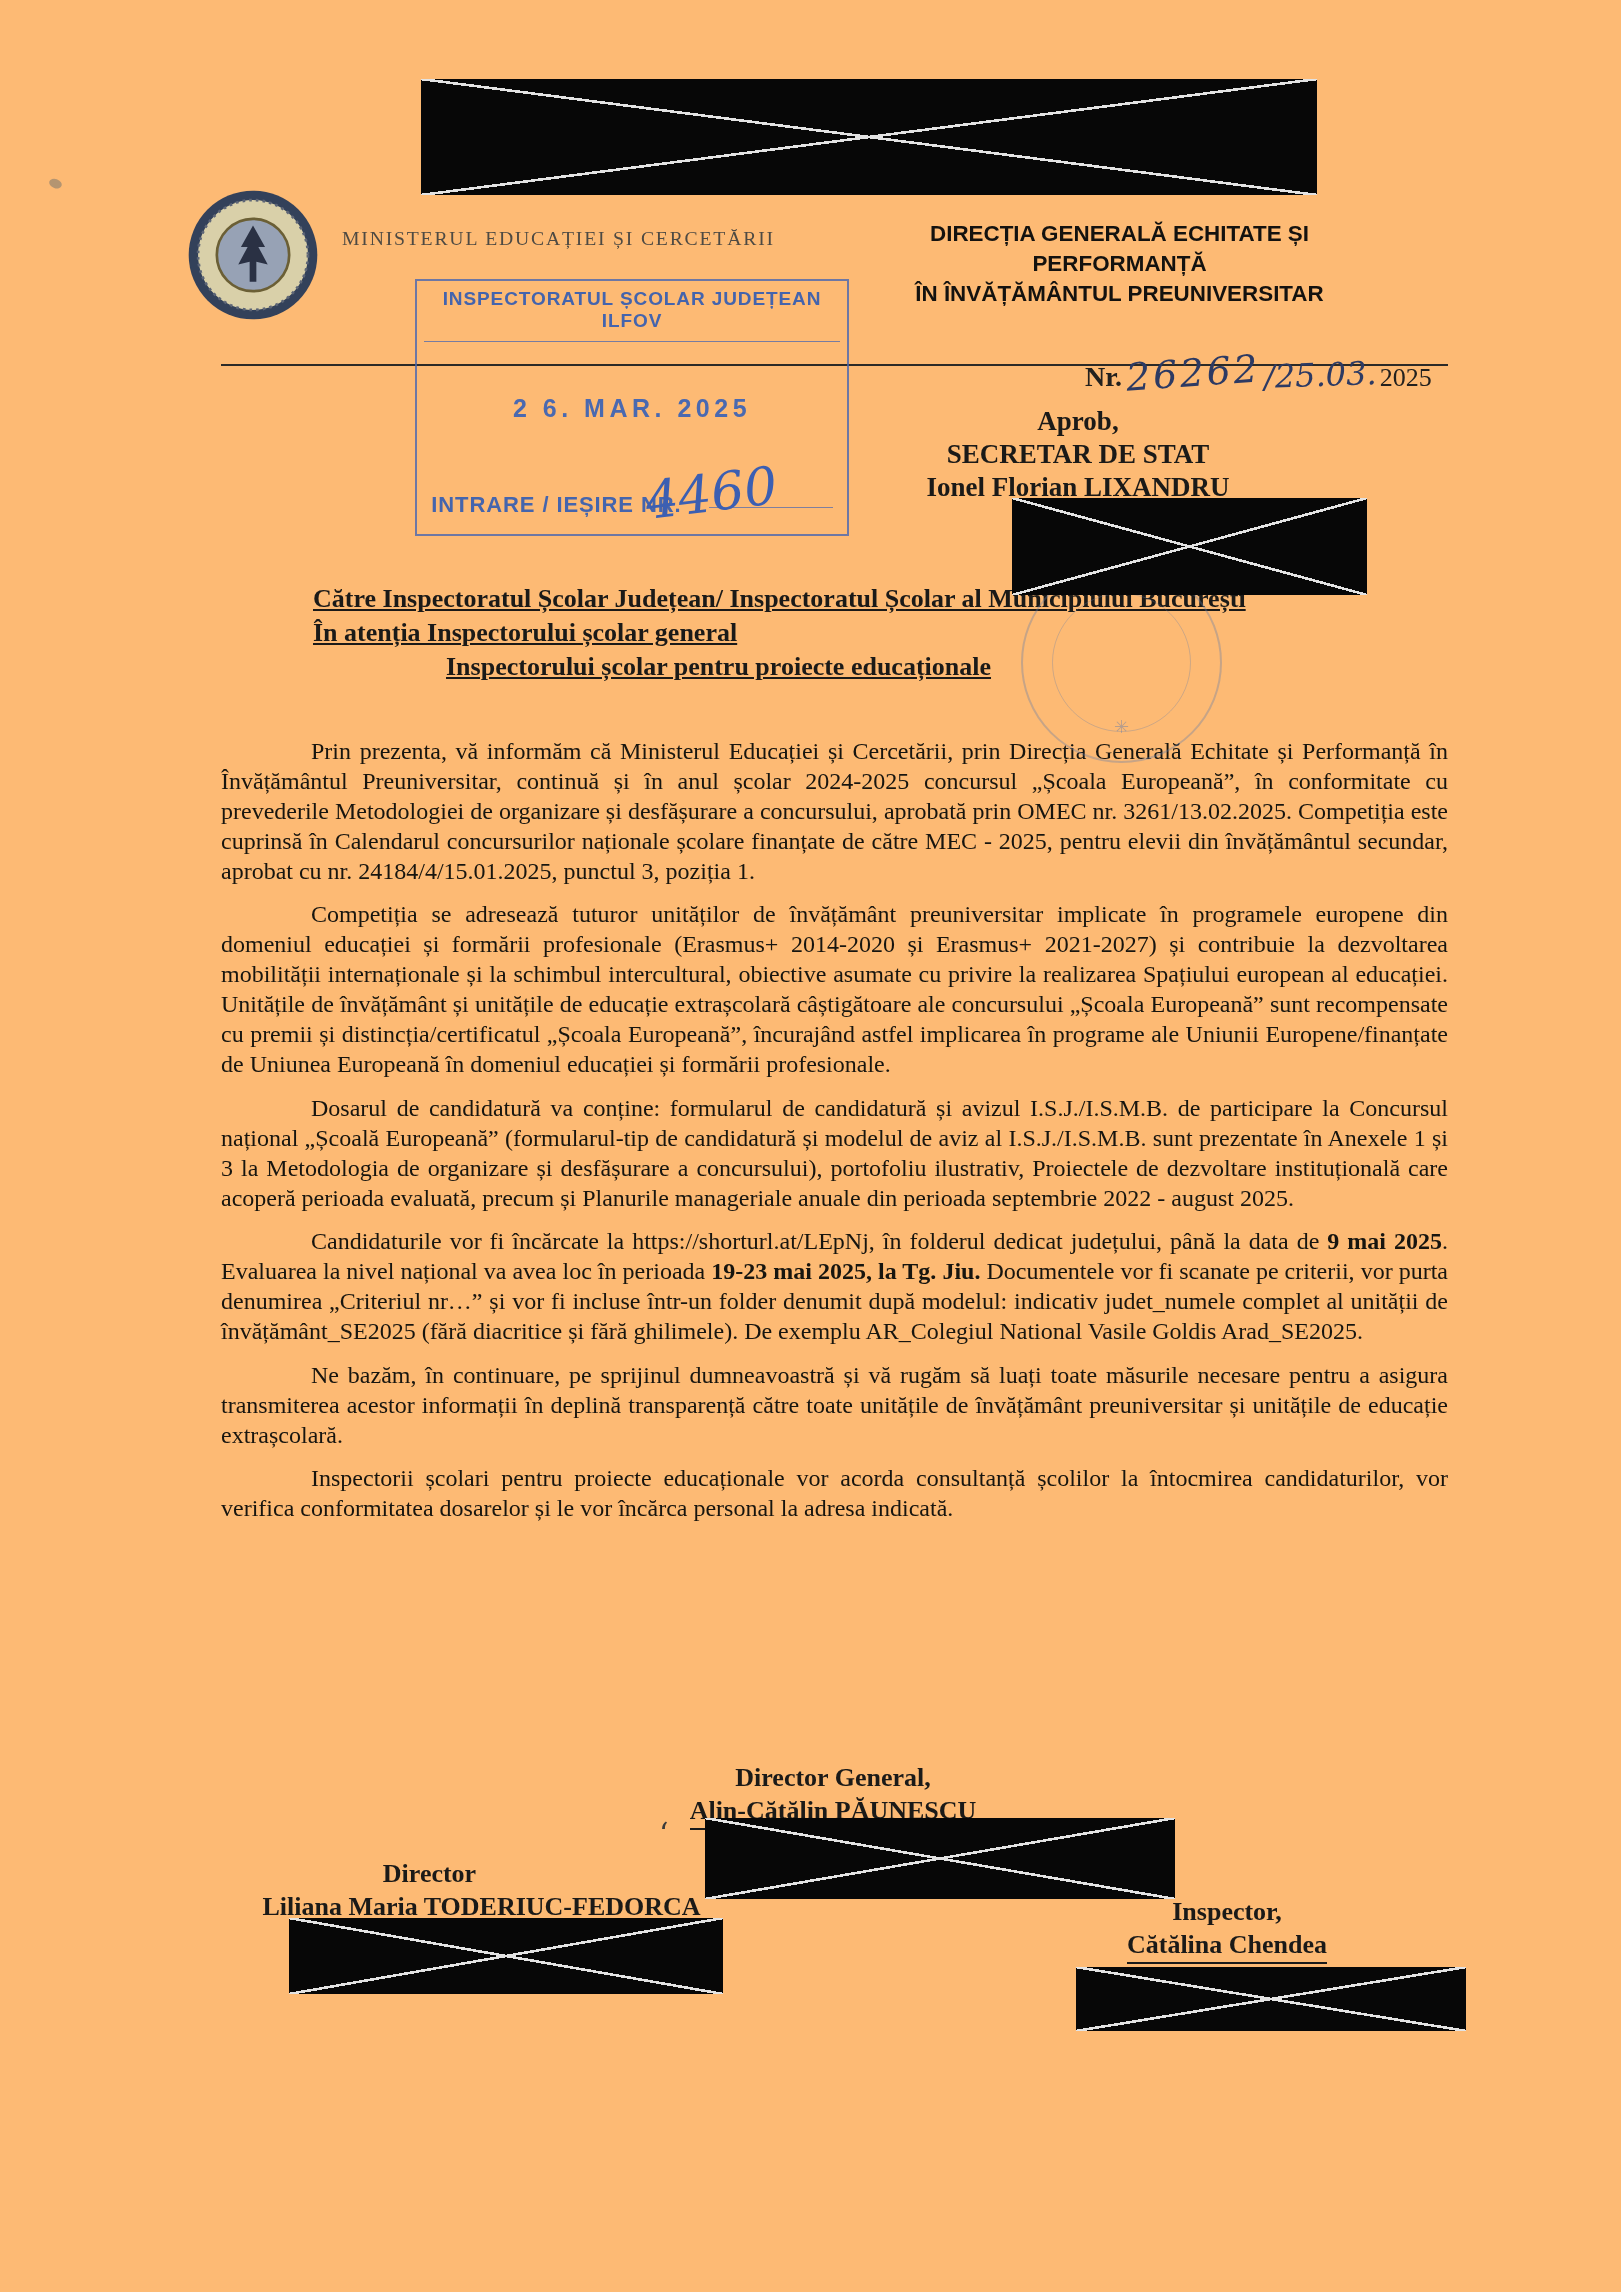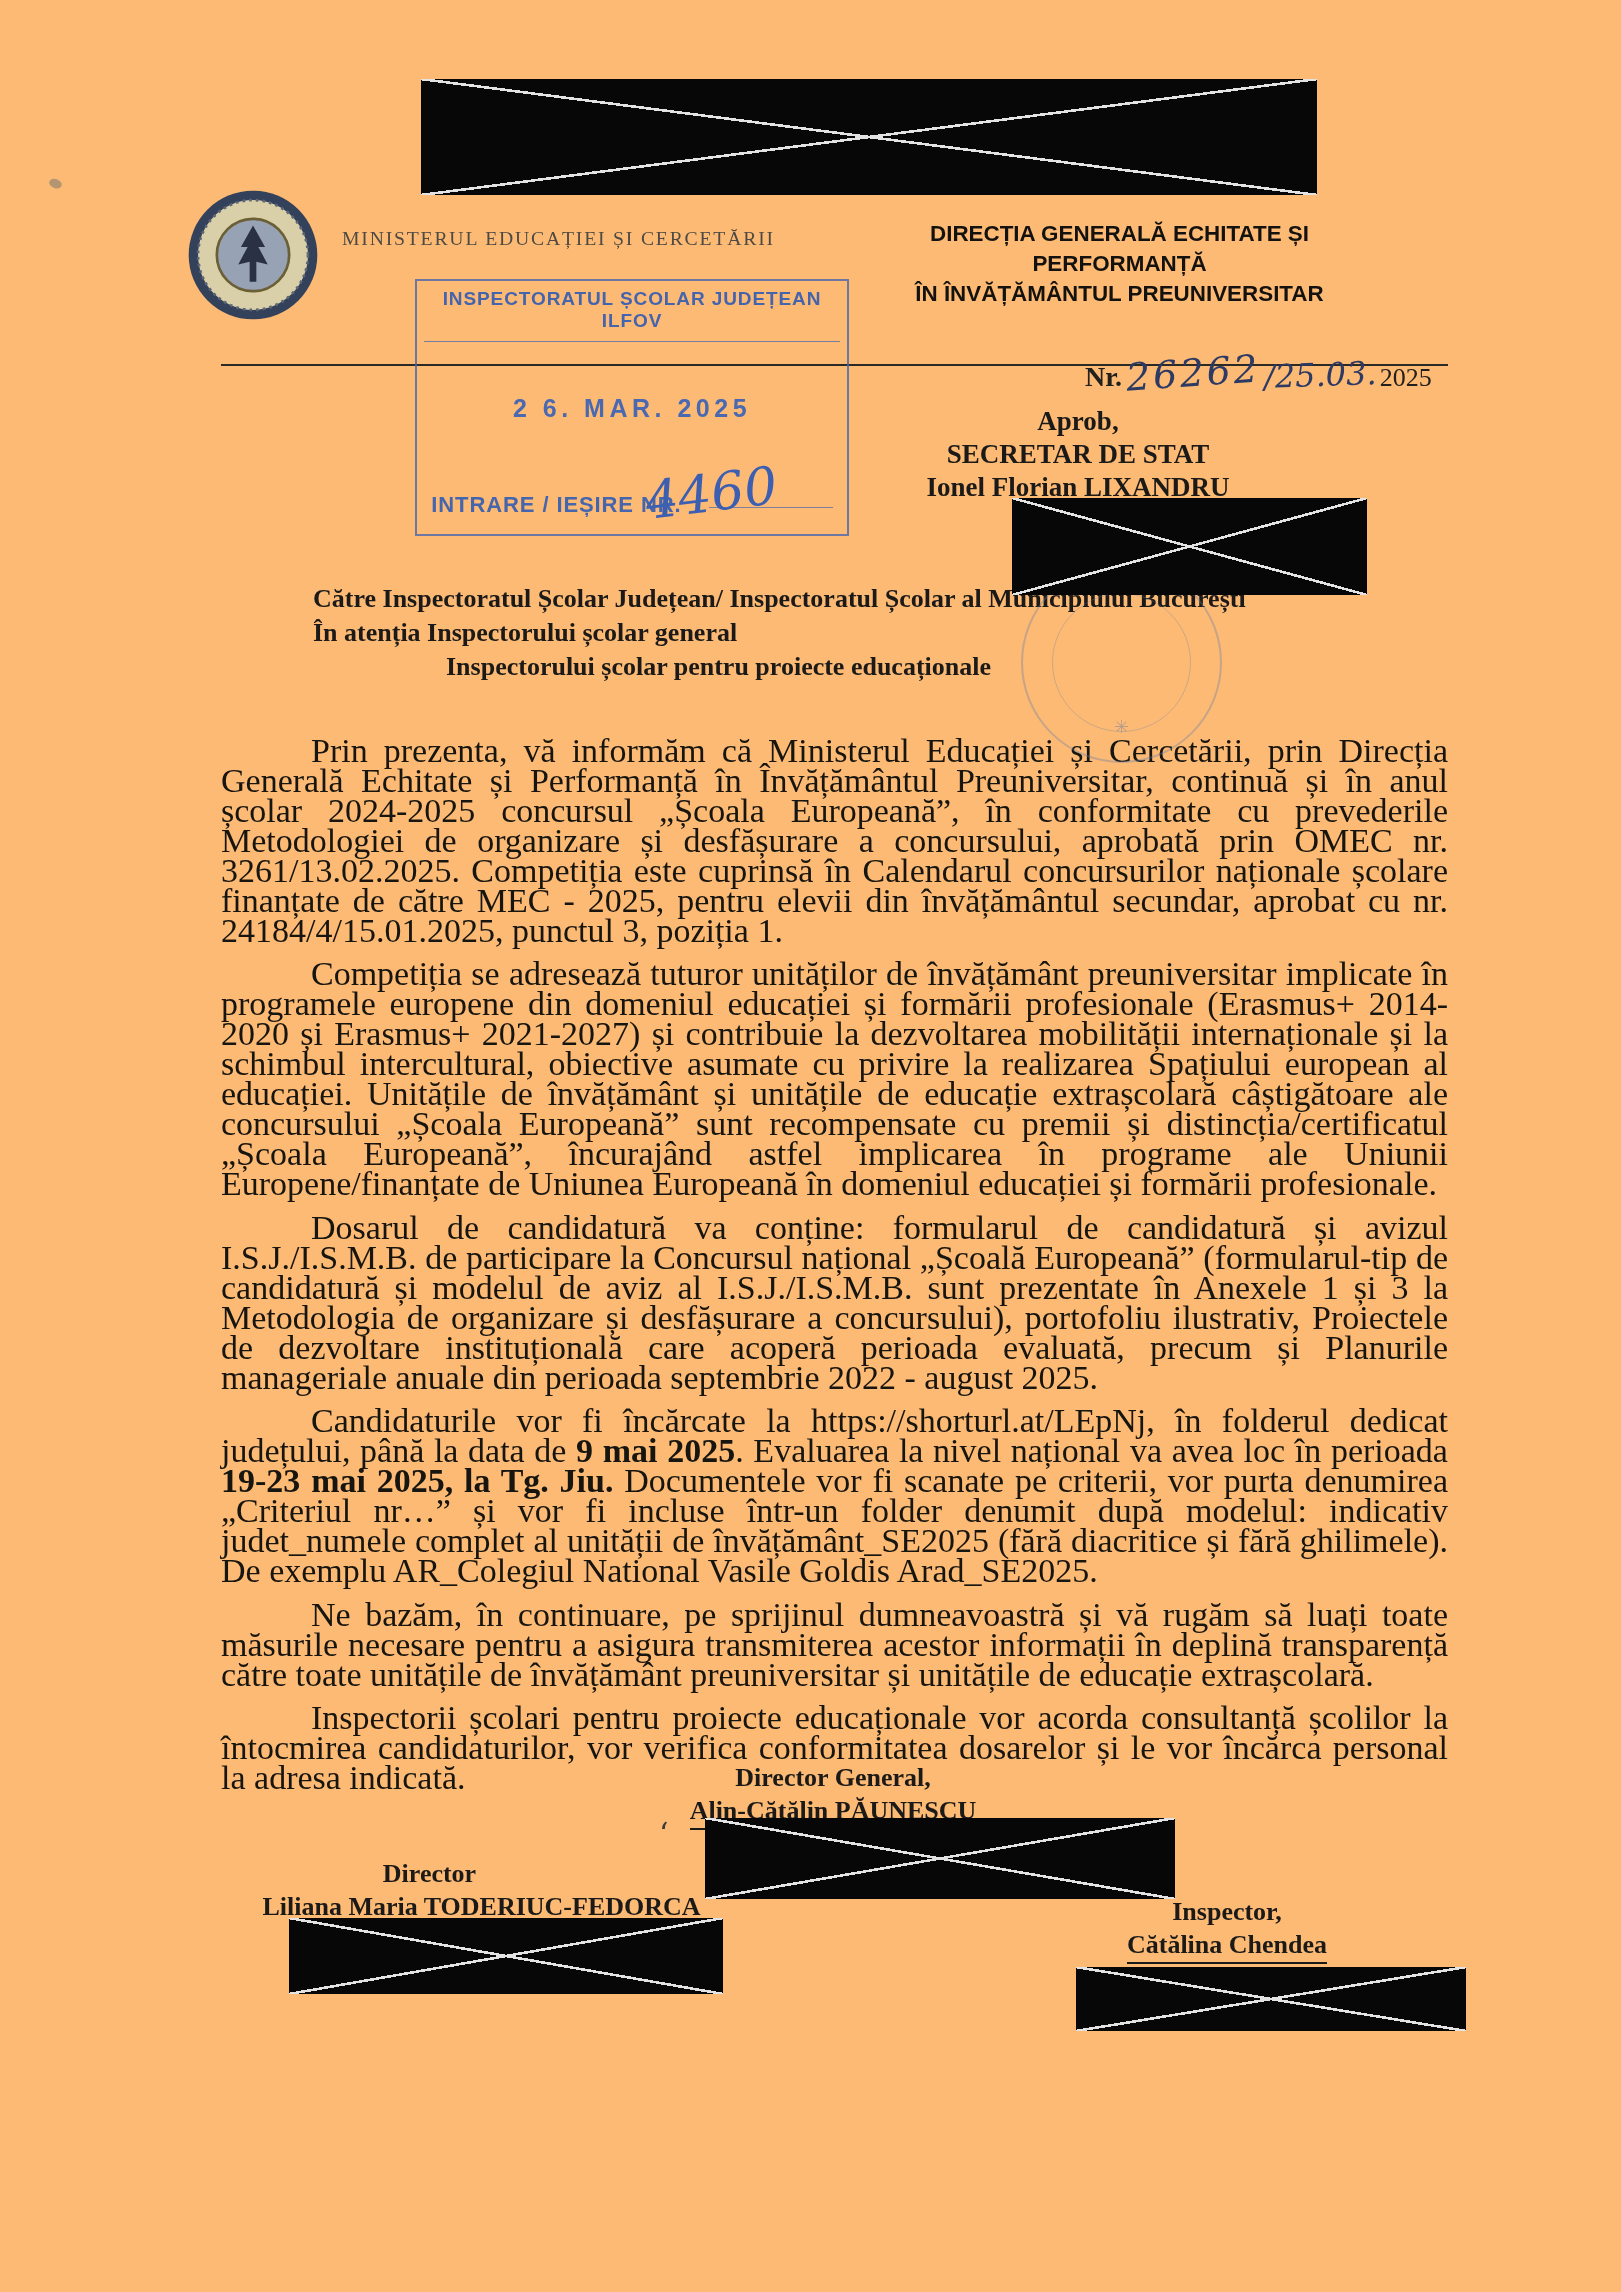--- a/index.html
+++ b/index.html
@@ -89,27 +89,27 @@
   .stamp-circle::before{
     content:"";position:absolute;inset:29px;border:1.8px solid rgba(96,122,170,.3);border-radius:50%;
   }
   .stamp-circle::after{
     content:"✳";position:absolute;bottom:23px;left:50%;transform:translateX(-50%);
     color:rgba(96,122,170,.45);font-size:18px;
   }
 
   
   .addressee{position:absolute;left:313px;top:582px;width:1164px;z-index:1;
-    font-weight:bold;font-size:26px;line-height:34px;}
+    font-weight:bold;font-size:26px;line-height:34px;text-decoration:underline;}
   .addressee .indent{padding-left:133px;}
 
   
   .body-text{
     position:absolute;left:221px;top:736px;width:1227px;
-    font-size:34px;line-height:30px;text-align:justify;color:#17150f;
+    font-size:24px;line-height:30px;text-align:justify;color:#17150f;
   }
   .para{margin:0 0 13.4px 0;text-indent:90px;}
   .para b{font-weight:bold;}
 
   
   .sig{position:absolute;font-weight:bold;font-size:26px;line-height:33px;z-index:2;}
   .sig-general{left:627px;top:1761px;width:412px;text-align:center;}
   .sig-general .sig-name{border-bottom:2.7px solid #1a1a1a;display:inline-block;padding-bottom:0.9px;}
   .sig-director{left:235px;top:1857px;width:493px;text-align:center;}
   .sig-director .sig-title{display:block;transform:translateX(-52px);}

